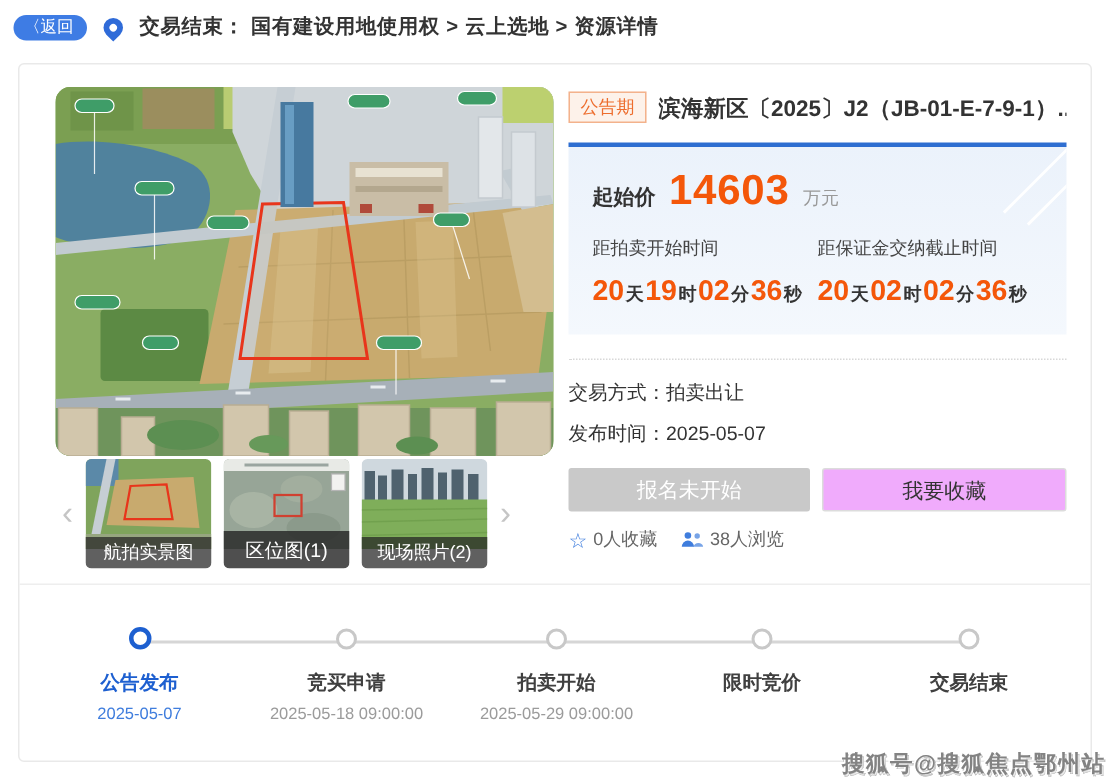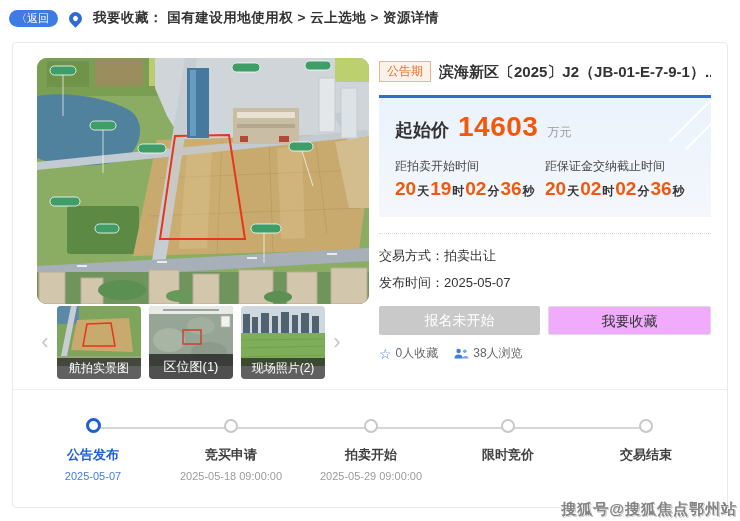--- a/index.html
+++ b/index.html
@@ -46,26 +46,26 @@
   .title { font-size:15px; font-weight:bold; color:#333; white-space:nowrap; overflow:hidden; }
 
   .price-panel { position:relative; margin-top:13px; border-top:3px solid #2e6ed1;
                  background:linear-gradient(180deg,#ebf2fb 0%,#f4f8fd 100%);
                  padding:15px 16px 17px; overflow:hidden; }
   .price-panel::before, .price-panel::after { content:""; position:absolute; width:70px; height:0;
                  border-top:2px solid rgba(255,255,255,.95); transform:rotate(-45deg); }
   .price-panel::before { right:-18px; top:18px; }
   .price-panel::after  { right:-34px; top:26px; }
   .price-row { display:flex; align-items:baseline; gap:9px; }
-  .price-label { font-size:18px; font-weight:bold; color:#333;font-family:Liberation Mono, monospace; }
+  .price-label { font-size:14px; font-weight:bold; color:#333;font-family:Liberation Mono, monospace; }
   .price-value { font-size:28px; font-weight:bold; color:#f4570a; letter-spacing:.5px; line-height:1; }
   .price-unit { font-size:12px; color:#999; }
   .cd-row { display:flex; margin-top:16px; }
   .cd { width:50%; }
-  .cd-label { font-size:12px; color:#444; margin-bottom:3px; }
+  .cd-label { font-size:12px; color:#444; margin-bottom:10px; }
   .cd-value .n { font-size:19px; font-weight:bold; color:#f4570a; }
   .cd-value .u { font-size:12px; font-weight:bold; color:#333; padding:0 1px; }
 
   .dotted-div { margin-top:16px; border-top:1px dotted #d8d8d8; }
   .info-rows { margin-top:8px; }
   .info-row { font-size:13px; color:#333; line-height:27px; }
   .btn-row { display:flex; gap:8px; margin-top:10px; }
   .btn { flex:1; height:29px; font-size:14px; border-radius:2px; text-align:center; line-height:29px; }
   .btn.primary { background:#c9c9c9; color:#fff; cursor:not-allowed; }
   .btn.secondary { background:#f0abfc; border:1px solid #dcdcdc; color:#333; cursor:pointer; }
@@ -94,21 +94,21 @@
 </style>
 </head>
 <body>
 
 <div class="page">
 
   <div class="topbar">
     <span class="back-btn">〈返回</span>
     <span class="pin"></span>
     <span class="crumb">
-      <span>我要收藏：</span>
+      <span>交易结束：</span>
       <span>国有建设用地使用权 &gt; 云上选地 &gt; 资源详情</span>
     </span>
   </div>
 
   <div class="card">
     <div class="top-section">
 
       <div class="gallery">
         <div class="main-photo">
           <svg width="332" height="246" viewBox="0 0 332 246">

